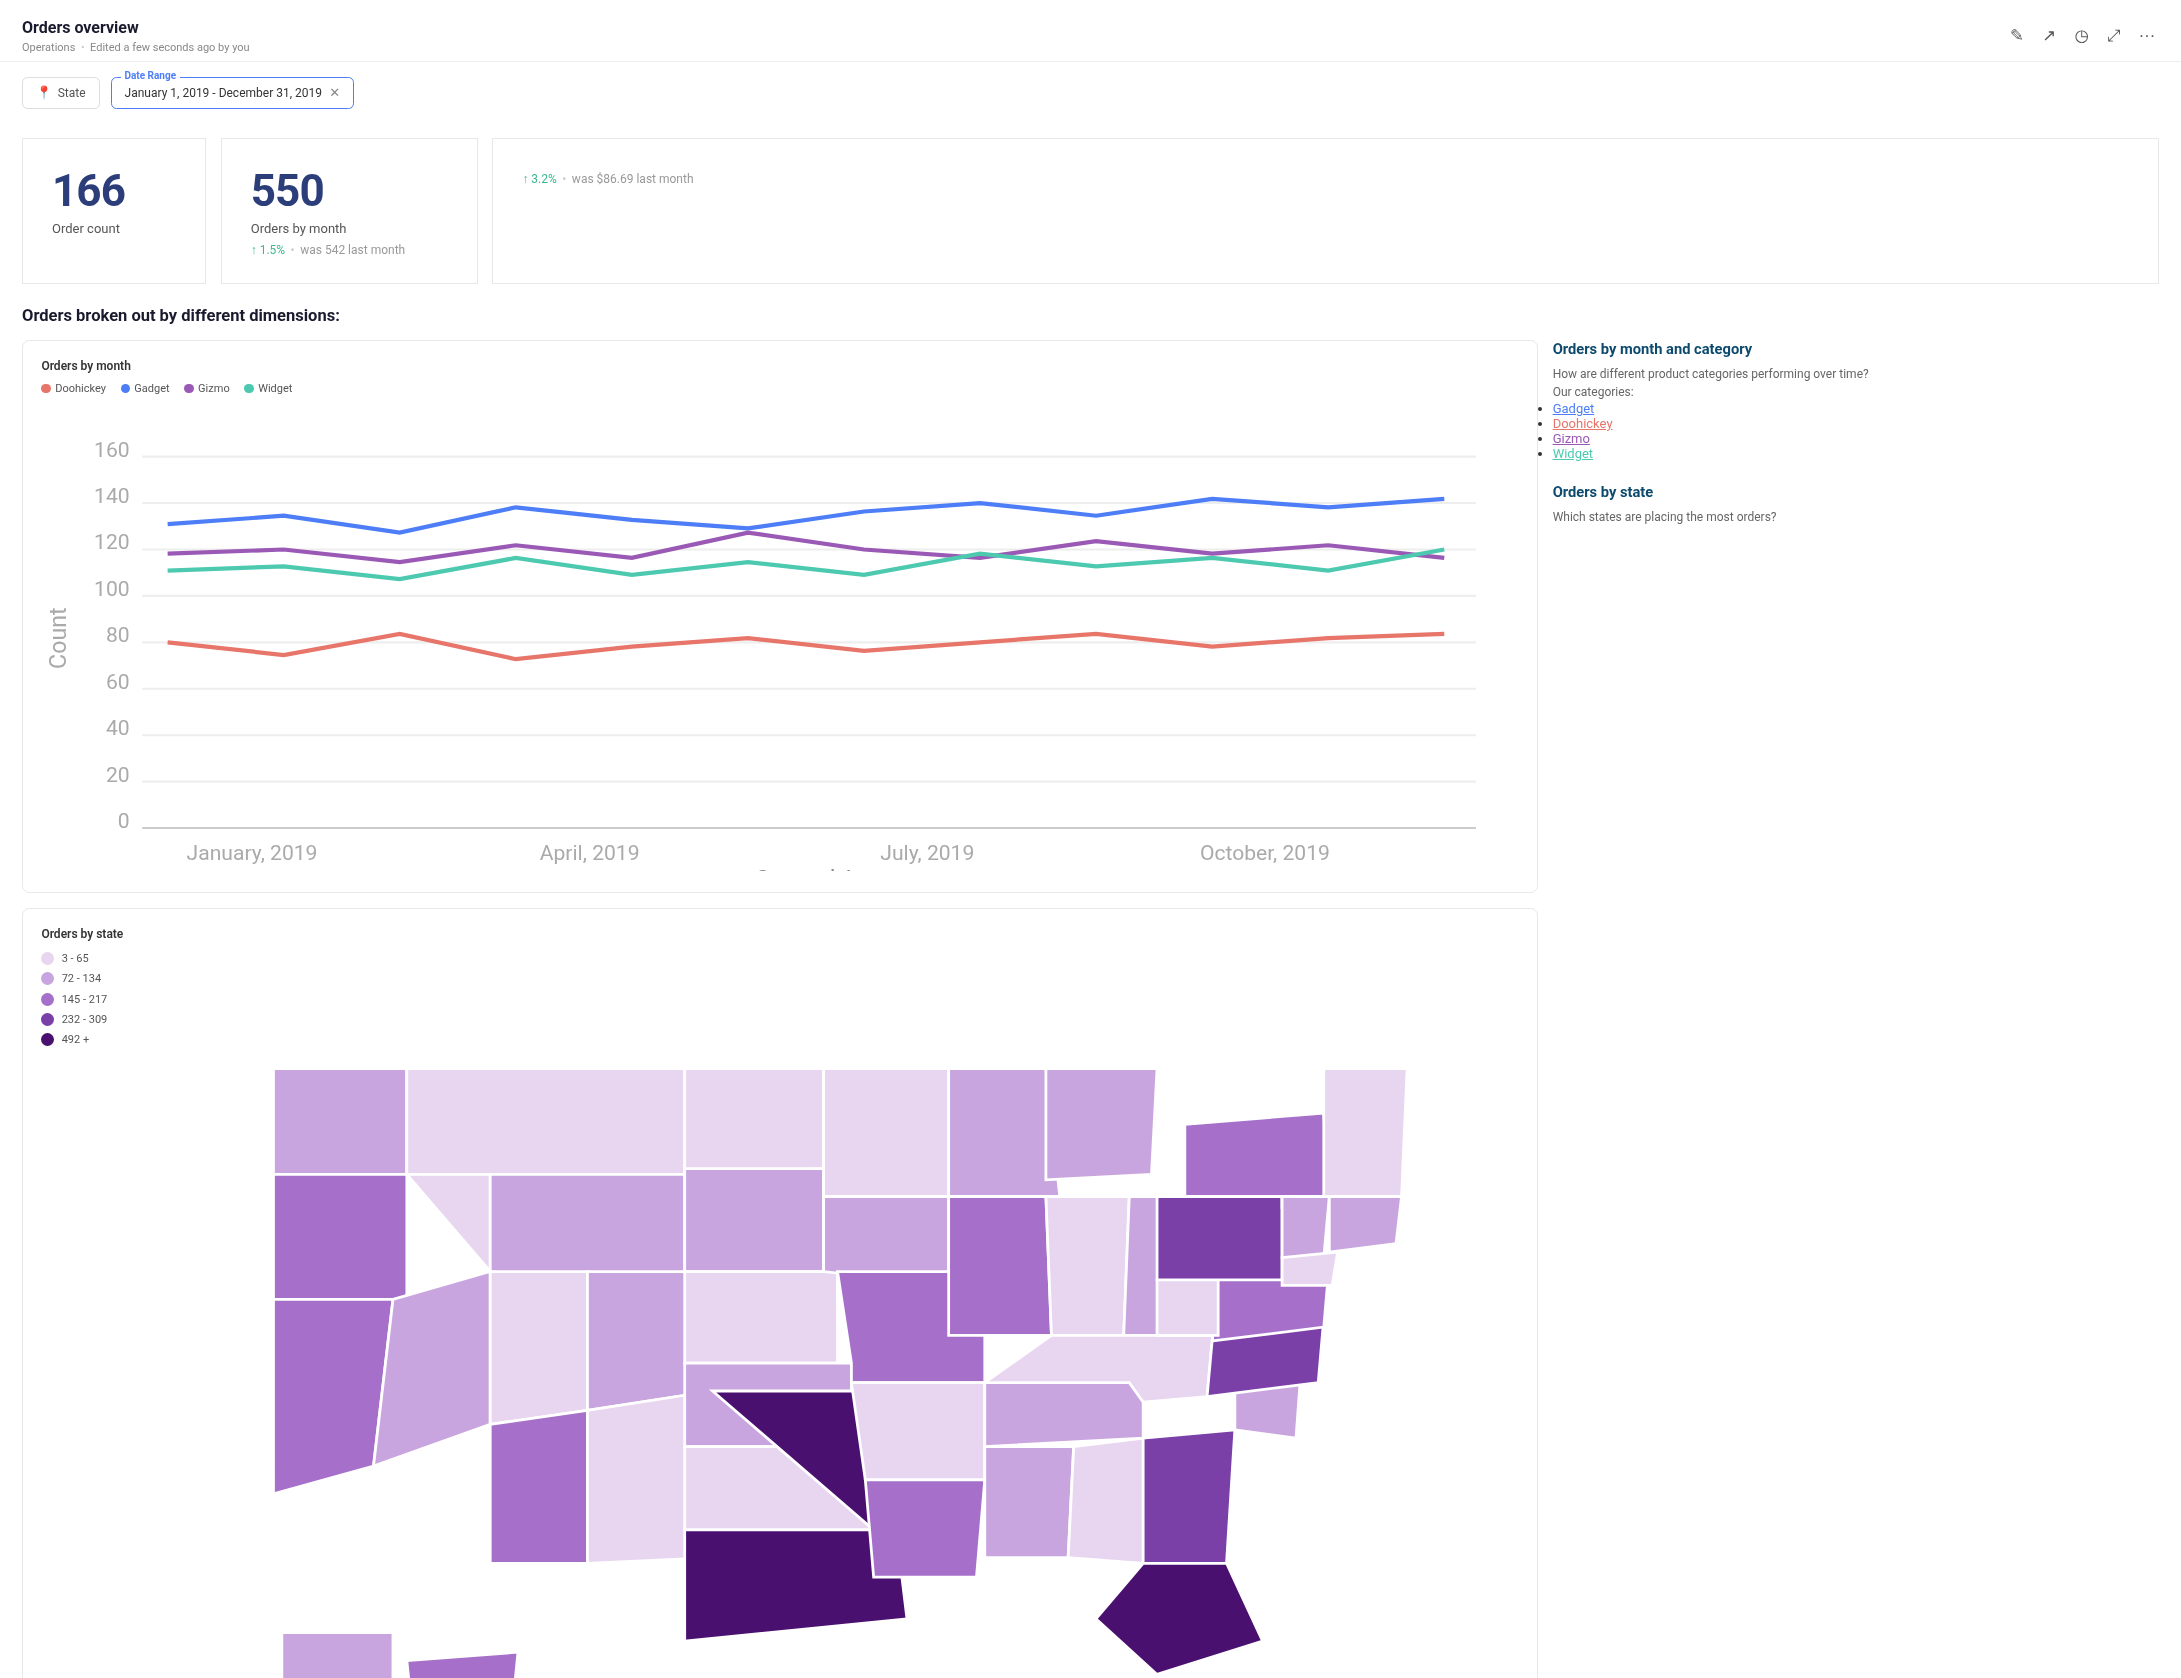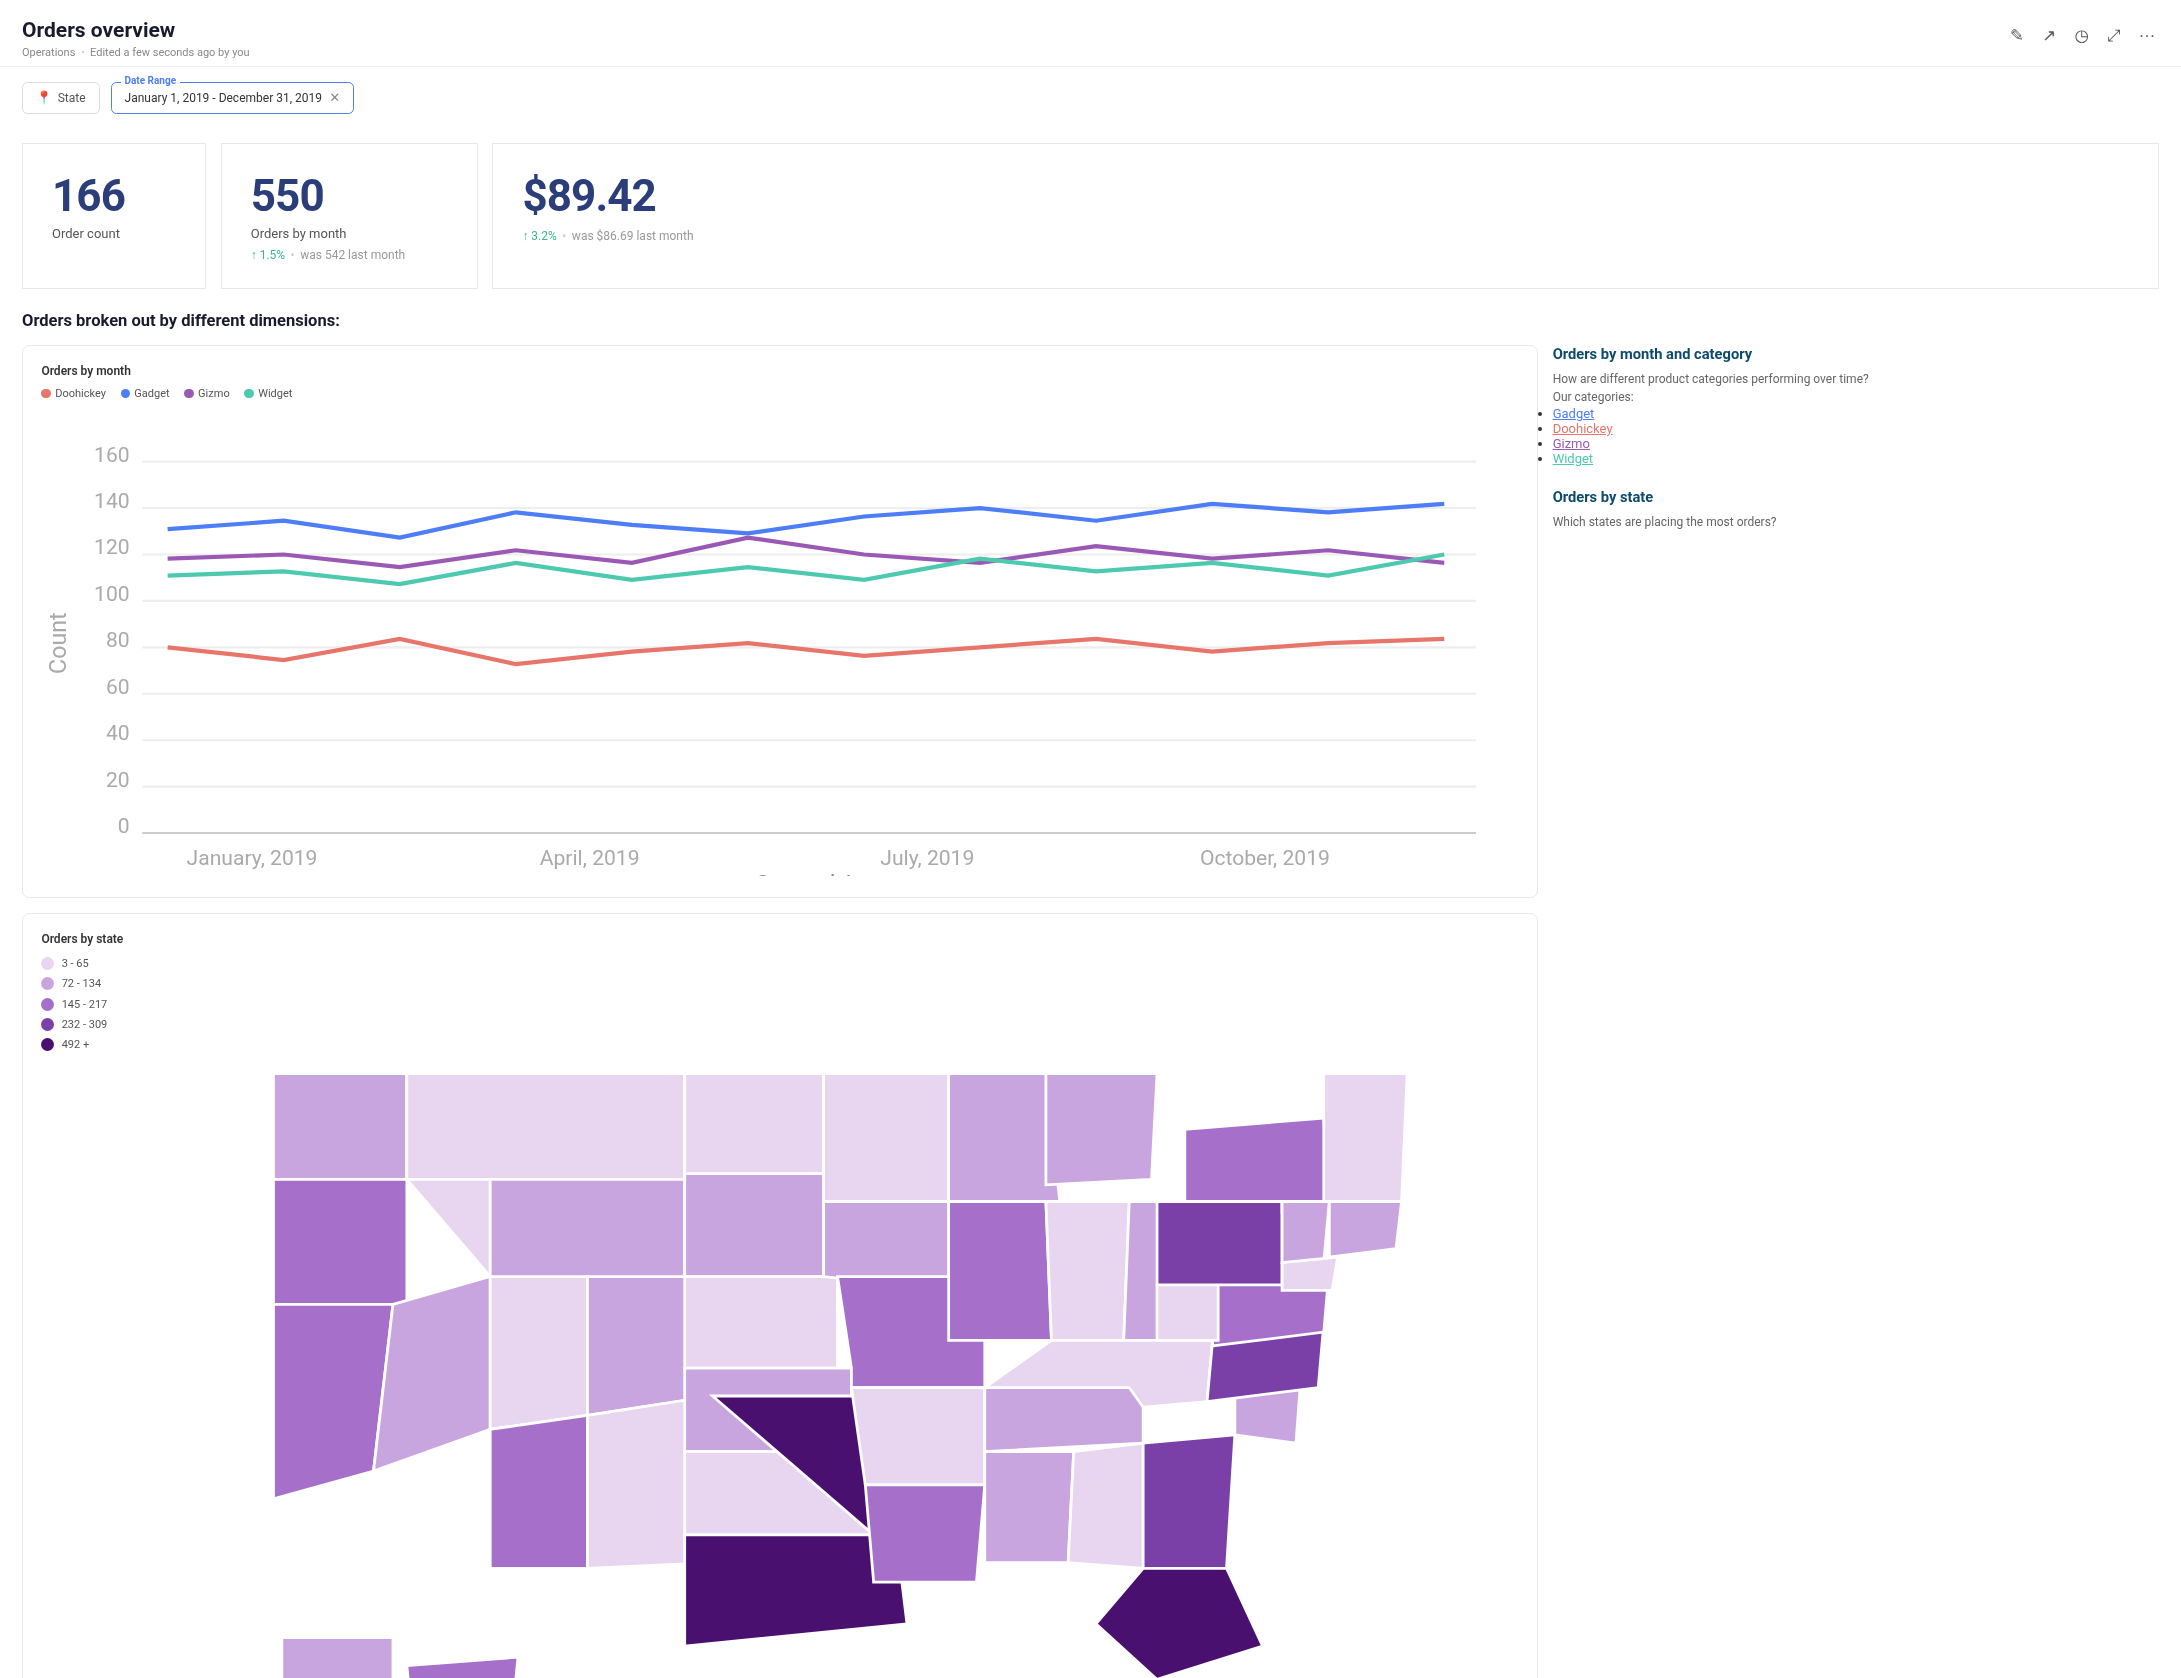--- a/index.html
+++ b/index.html
@@ -2,21 +2,21 @@
 <html style="font-size:14.7px"><head>
   <meta charset="utf-8">
   <style>
     * { box-sizing: border-box; margin: 0; padding: 0; }
     body { font-family: -apple-system, BlinkMacSystemFont, 'Segoe UI', Roboto, sans-serif; background: #f7f8fa; color: #333; font-size: 13px; }
 
     .page-wrapper { background: #fff; min-height: 100vh; padding: 0; }
 
     
     .header { padding: 18.4px 22px 7.3px; border-bottom: 0.9px solid #eee; background: #fff; display: flex; align-items: flex-start; justify-content: space-between; }
-    .header-left h1 { font-size: 21px; font-weight: 700; color: #1a1a2e; }
+    .header-left h1 { font-size: 16px; font-weight: 700; color: #1a1a2e; }
     .header-meta { display: flex; align-items: center; gap: 5.5px; margin-top: 3.7px; color: #888; font-size: 11px; }
     .header-meta .breadcrumb-link { color: #888; text-decoration: none; }
     .header-meta .dot { color: #ccc; }
     .header-actions { display: flex; gap: 11px; align-items: center; margin-top: 3.7px; }
     .header-actions .icon-btn { background: none; border: none; cursor: pointer; color: #555; font-size: 16.5px; padding: 3.7px; }
 
     
     .filters { padding: 14.7px 22px; display: flex; gap: 11px; align-items: center; background: #fff; }
     .filter-state { display: flex; align-items: center; gap: 5.5px; border: 0.9px solid #ddd; border-radius: 5.5px; padding: 7.3px 13px; font-size: 12px; color: #555; background: #fff; cursor: pointer; }
     .filter-state .pin-icon { color: #aaa; font-size: 13px; }
@@ -122,21 +122,20 @@
         <div class="kpi-value">550</div>
         <div class="kpi-label">Orders by month</div>
         <div class="kpi-trend">
           <span class="trend-up">↑ 1.5%</span>
           <span class="trend-dot">•</span>
           <span class="trend-was">was 542 last month</span>
         </div>
       </div>
 
       <div class="kpi-card kpi-card-3">
-        <div class="kpi-value">$89.42</div>
         <div class="kpi-trend">
           <span class="trend-up">↑ 3.2%</span>
           <span class="trend-dot">•</span>
           <span class="trend-was">was $86.69 last month</span>
         </div>
       </div>
     </div>
 
     <div class="section-title">Orders broken out by different dimensions:</div>
 

